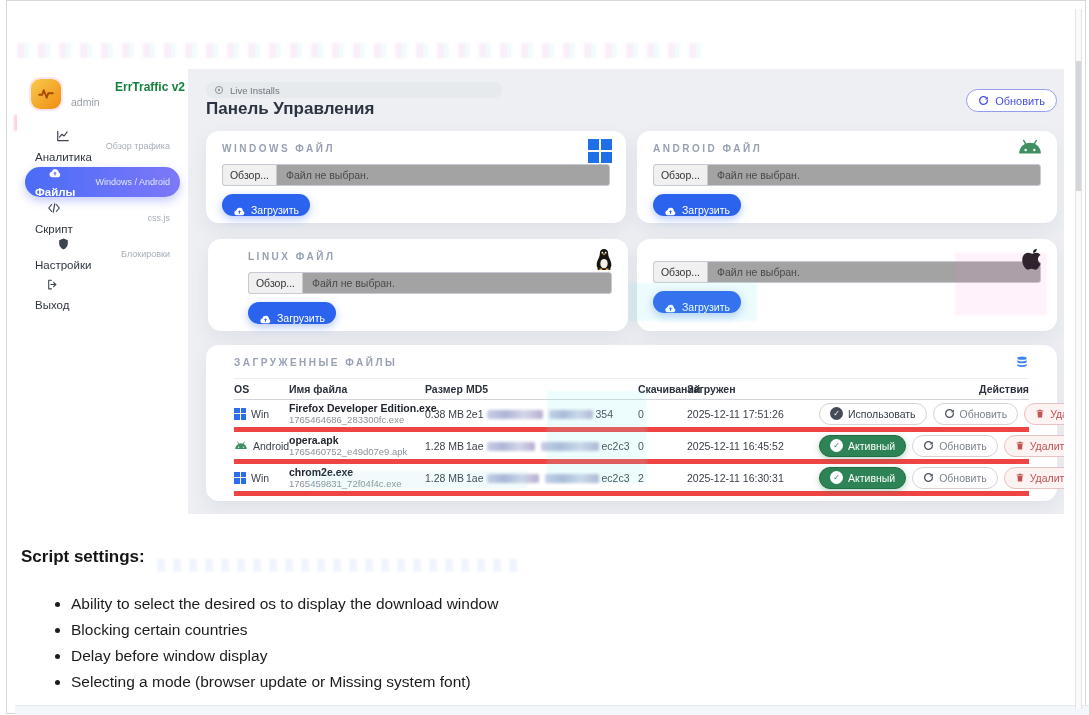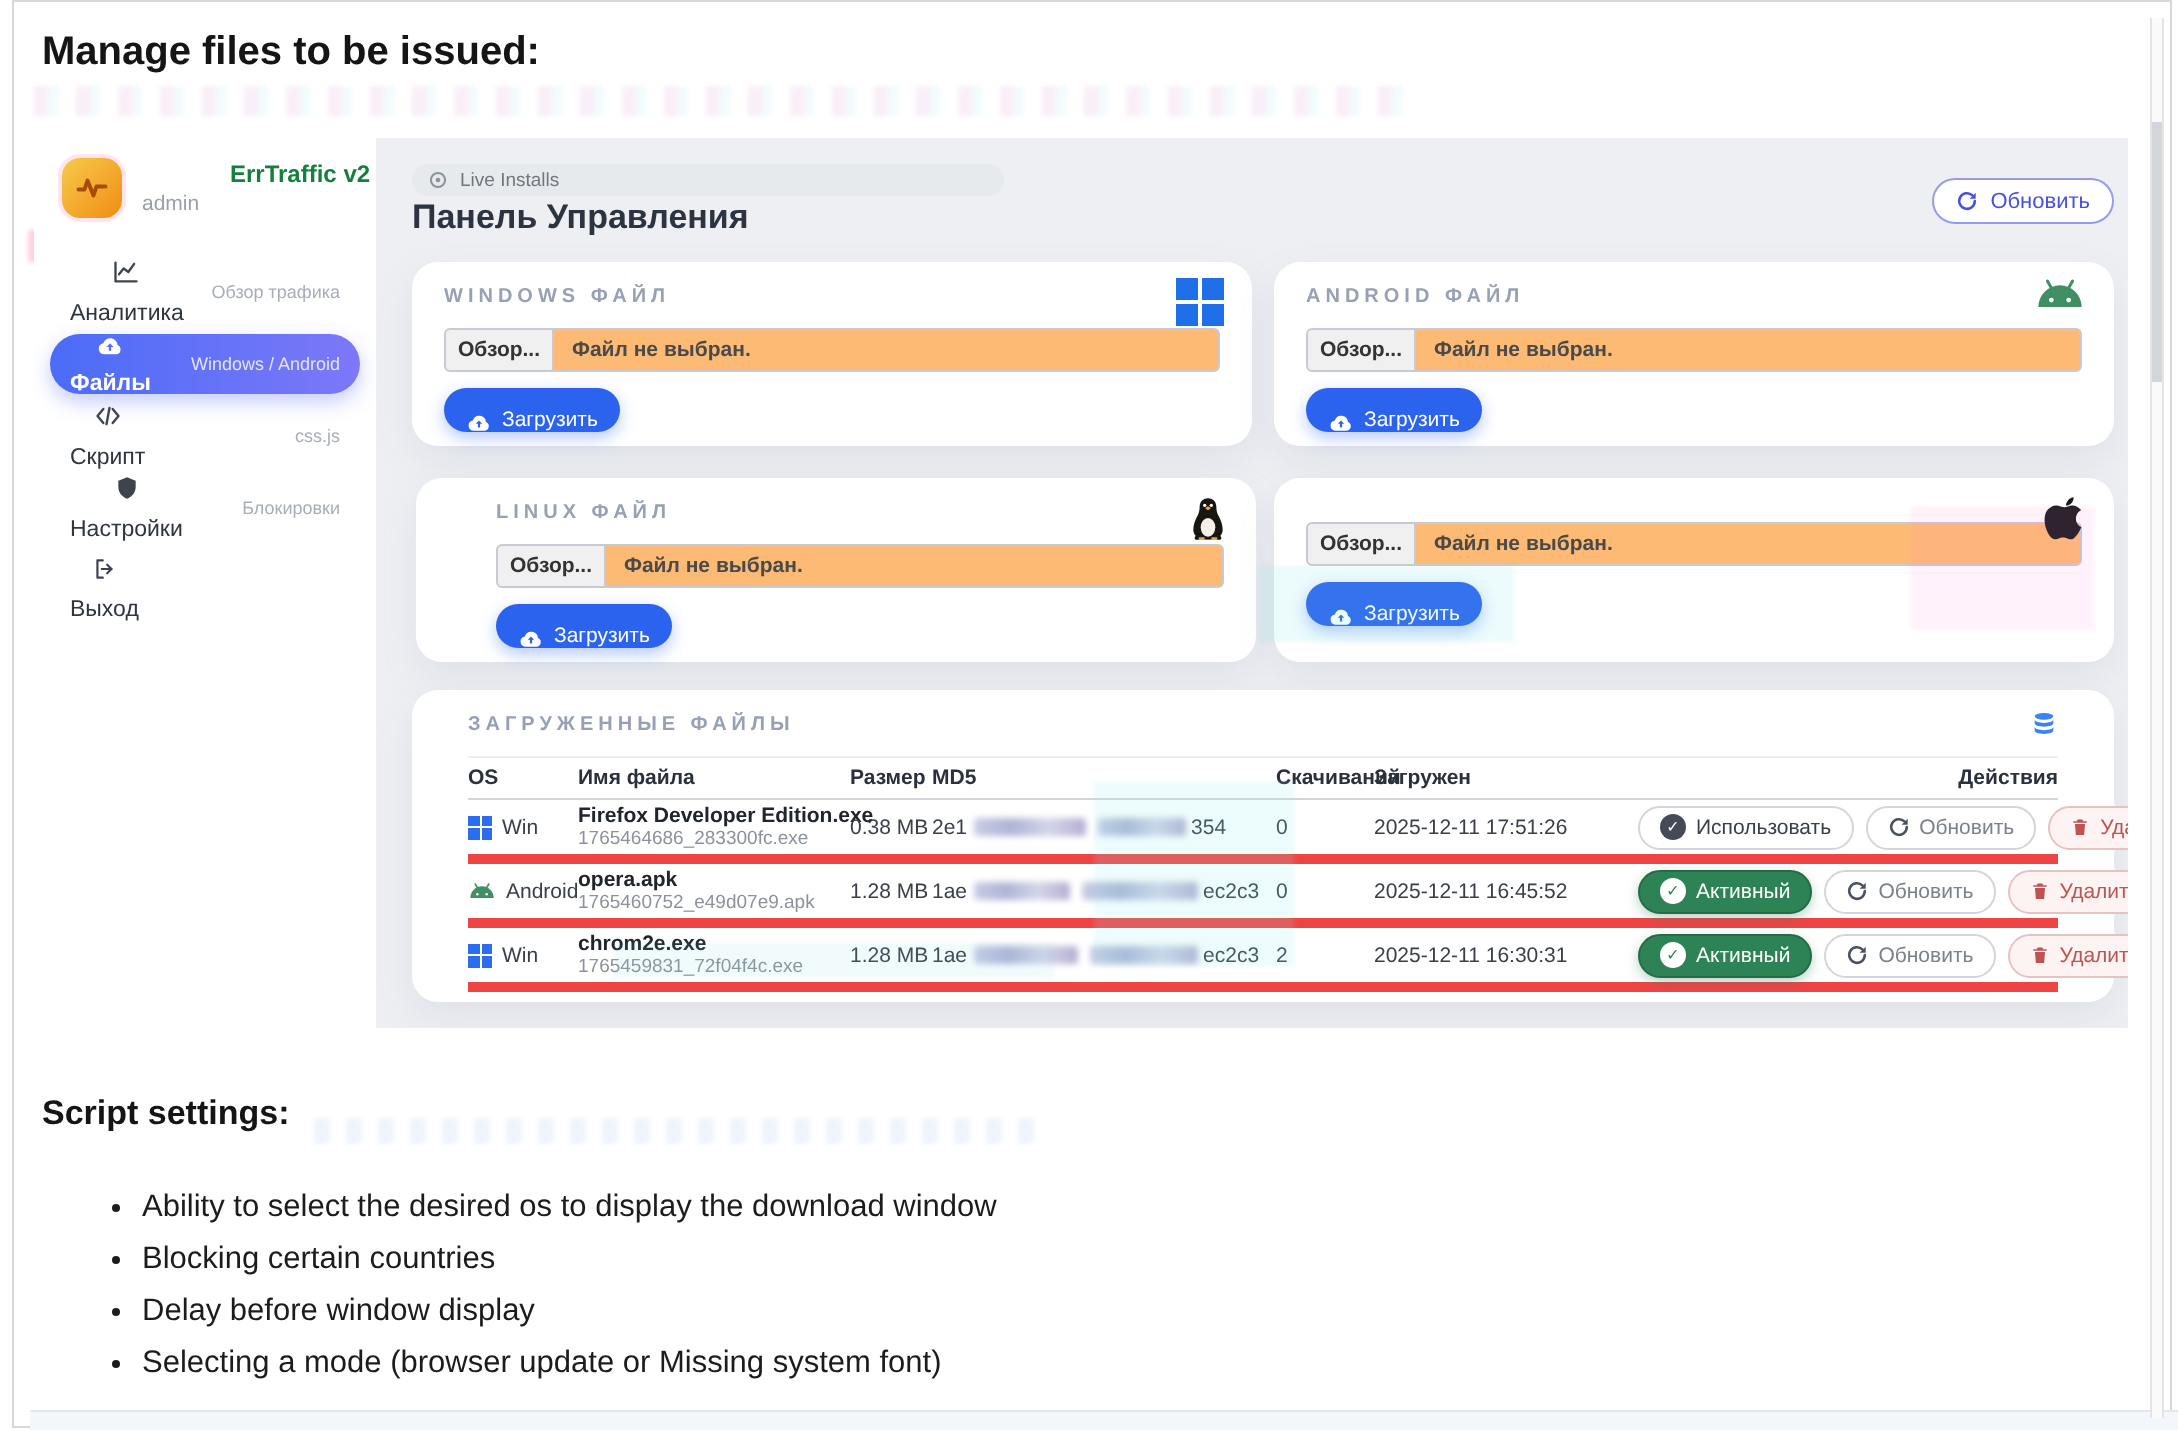--- a/index.html
+++ b/index.html
@@ -46,21 +46,21 @@
                      display:flex; align-items:center; gap:6px; padding:0 11px; cursor:pointer; }
 
   
   .card { position:absolute; width:420px; height:92px; background:#fff; border-radius:13px;
           box-shadow:0 8px 18px rgba(140,150,170,.14); padding:12px 16px; }
   .c1 { left:189px; top:62px; }  .c2 { left:620px; top:62px; }
   .c3 { left:191px; top:170px;padding-left:40px; } .c4 { left:620px; top:170px; }
   .card-title { font-size:10px; letter-spacing:2.5px; color:#98a1b3; font-weight:bold; }
   .card-os { position:absolute; right:14px; top:8px; }
   .file-input { margin-top:10px; height:22px; border:1px solid #c6cbd3; border-radius:3px;
-                display:flex; align-items:center; background:#fdba74; overflow:hidden;font-weight:bold; }
+                display:flex; align-items:center; background:#a3a3a3; overflow:hidden; }
   .browse { width:54px; height:100%; background:#f0f0f0; border-right:1px solid #c6cbd3;
             display:flex; align-items:center; justify-content:center; font-size:10.5px; color:#333; cursor:pointer; }
   .nofile { padding-left:9px; font-size:10.5px; color:#4a4a4a; }
   .btn-upload { margin-top:8px; height:22px; border:none; border-radius:11px; background:#2c63ee;
                 color:#fff; font-size:10.5px; display:inline-flex; align-items:flex-end; gap:5px;
                 padding:0 11px; cursor:pointer; box-shadow:0 3px 8px rgba(44,99,238,.35); }
 
   
   .tcard { position:absolute; left:189px; top:276px; width:851px; height:156px; background:#fff;
            border-radius:13px; box-shadow:0 8px 18px rgba(140,150,170,.14); padding:10px 28px; }
@@ -110,21 +110,20 @@
   .winsq { display:inline-grid; grid-template-columns:1fr 1fr; gap:1px; width:12px; height:12px; }
   .winsq i { background:#2b6df0; }
   .winsq.lg { width:24px; height:24px; gap:2px; }
   .winsq.lg i { background:#1f6fe8; }
 </style>
 </head>
 <body>
 
 <div class="frame">
 
-  <div class="h1">Manage files to be issued:</div>
   <div class="art a1"></div>
   <div class="art a7"></div>
 
   <div class="shot">
 
     <div class="sidebar">
       <div class="brand">
         <div class="logo">
           <svg width="18" height="18" viewBox="0 0 24 24" fill="none" stroke="#a84a08" stroke-width="2.6" stroke-linecap="round" stroke-linejoin="round">
               <path d="M3 13h4l2-6 4 10 2-6h6"></path>

